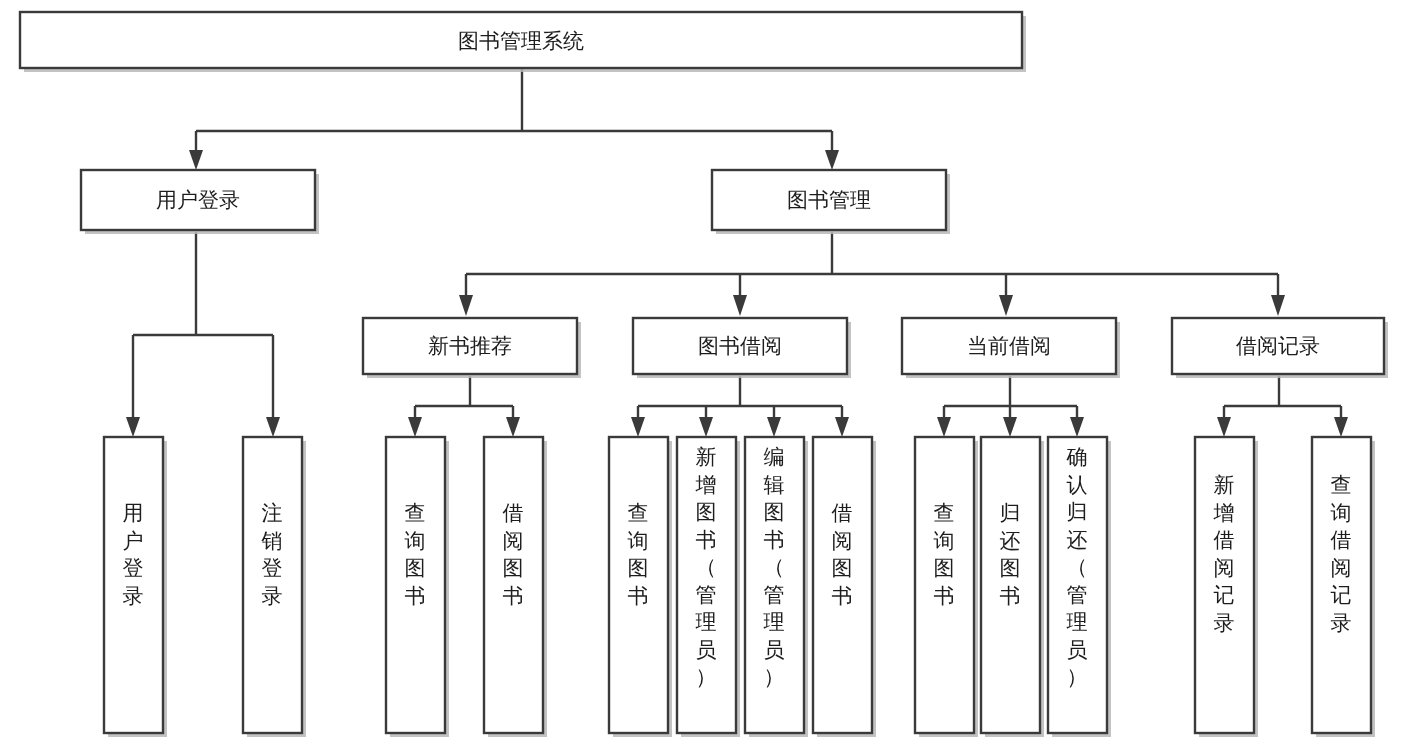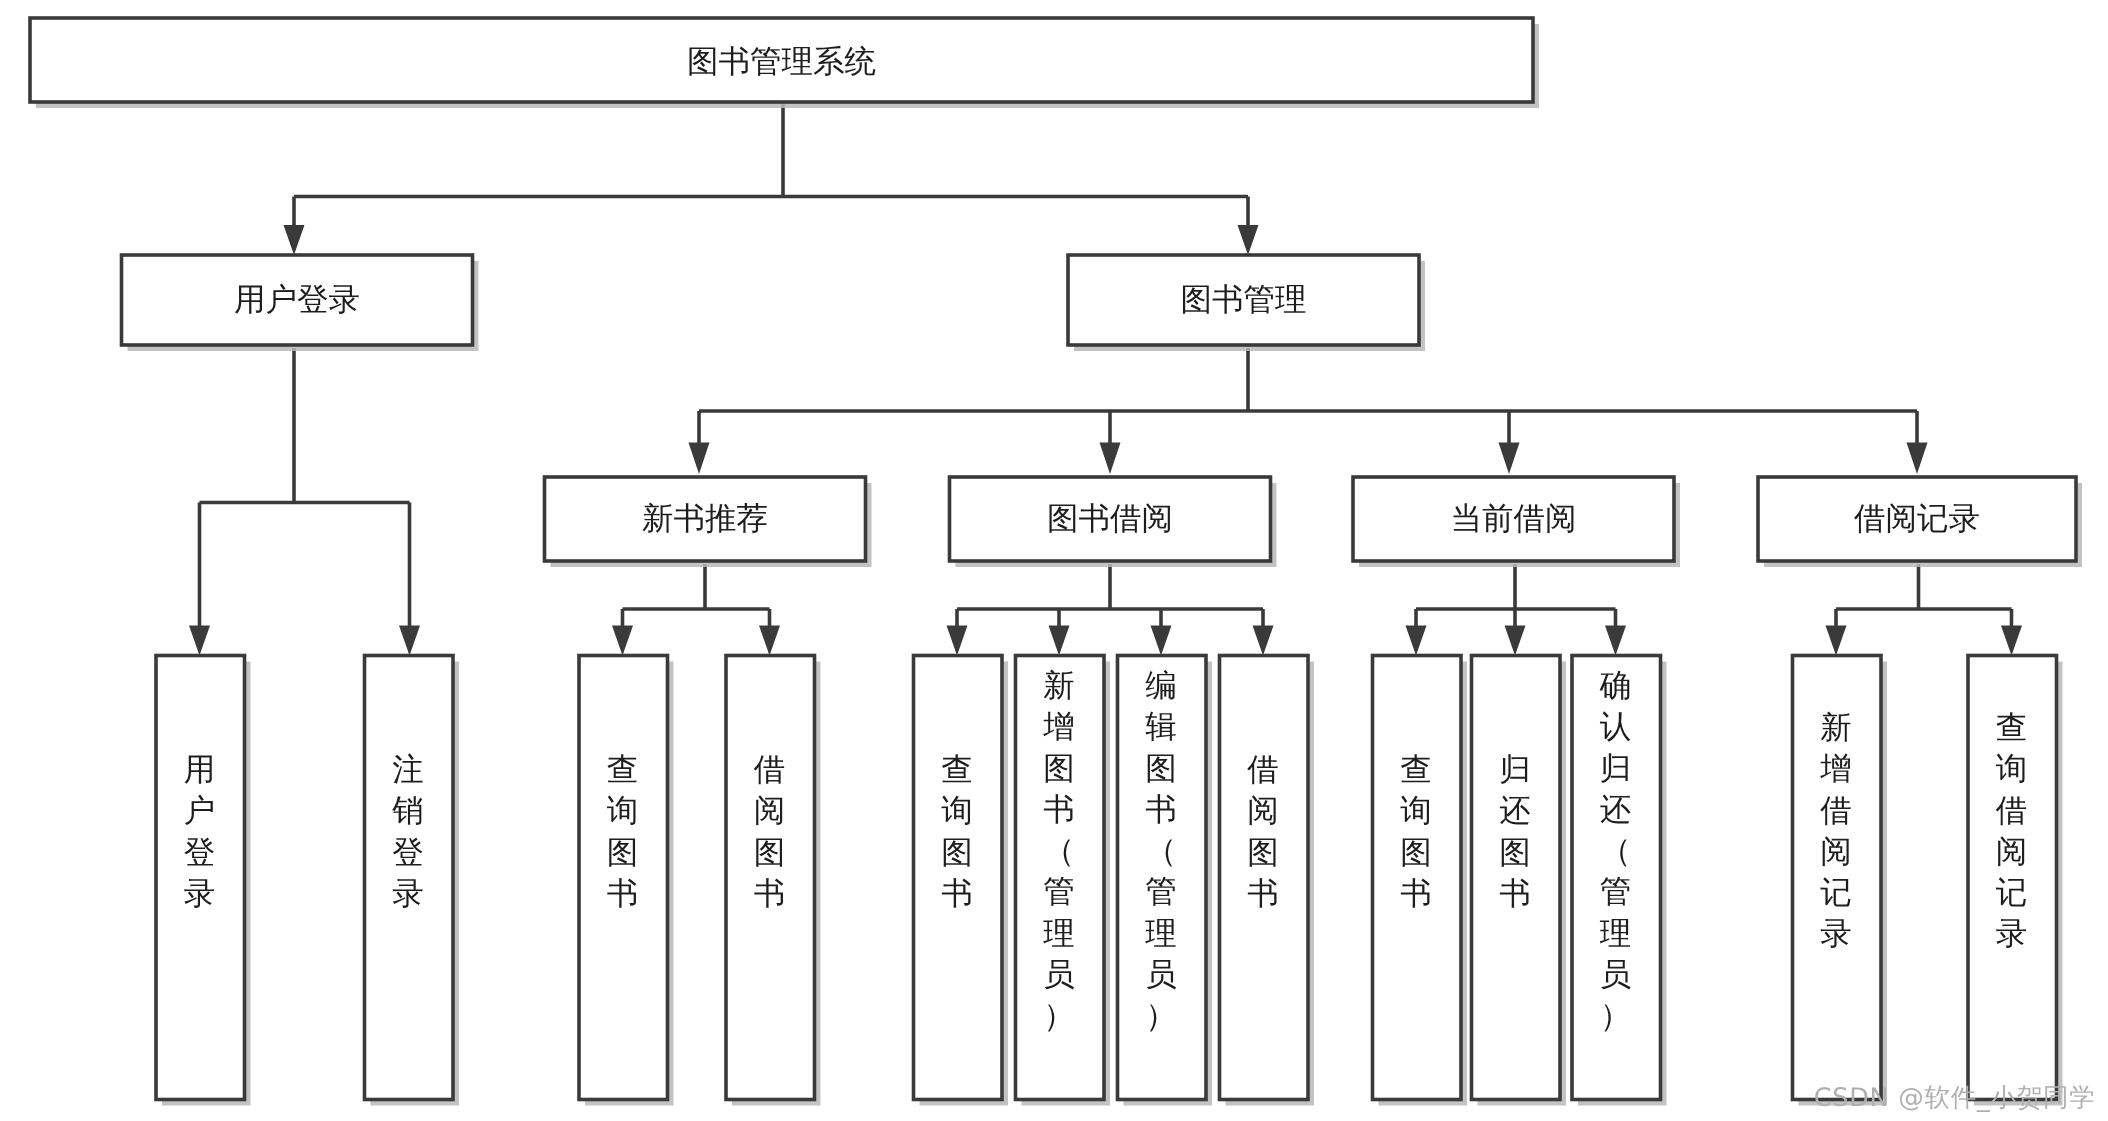--- a/index.html
+++ b/index.html
@@ -259,15 +259,14 @@
     </g>
 
     <g>
       <rect class="node-shadow" x="1316" y="441" width="59" height="296"></rect>
       <rect class="node-box" x="1312" y="437" width="59" height="296"></rect>
       <text class="node-label-v" x="1341" y="492"><tspan x="1341" y="492" text-anchor="middle">查</tspan><tspan x="1341" y="519.5" text-anchor="middle">询</tspan><tspan x="1341" y="547" text-anchor="middle">借</tspan><tspan x="1341" y="574.5" text-anchor="middle">阅</tspan><tspan x="1341" y="602" text-anchor="middle">记</tspan><tspan x="1341" y="629.5" text-anchor="middle">录</tspan></text>
     </g>
 
   </svg>
 
-  <div class="watermark-text">CSDN @软件_小贺同学</div>
 
 </div>
 
 </body></html>

